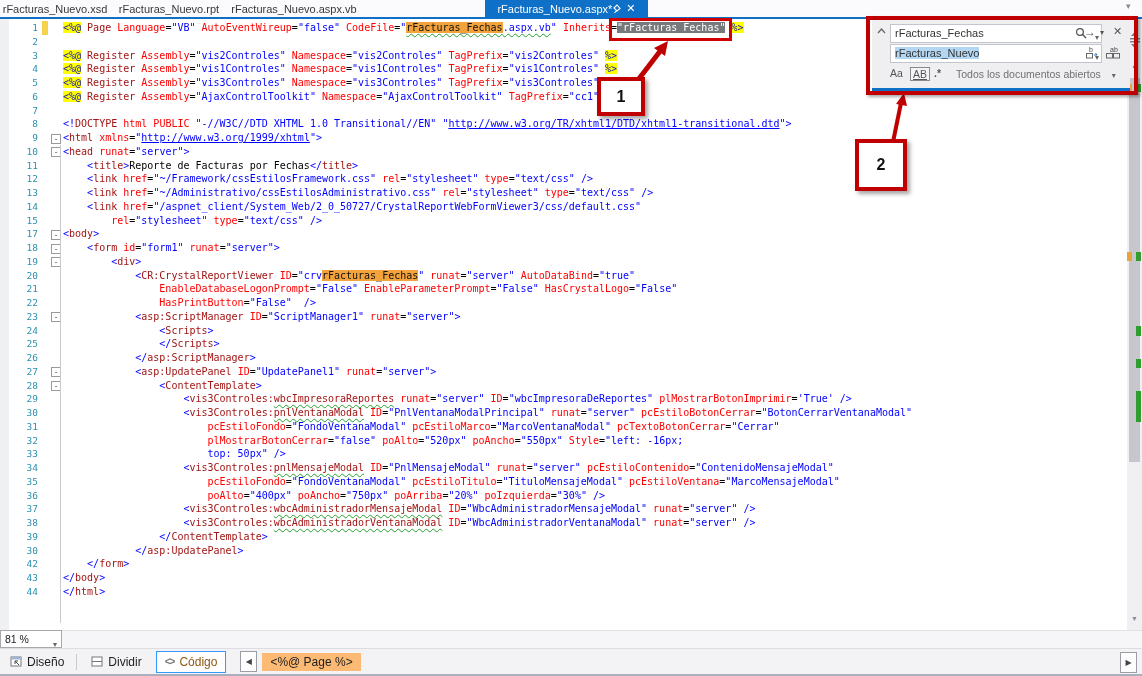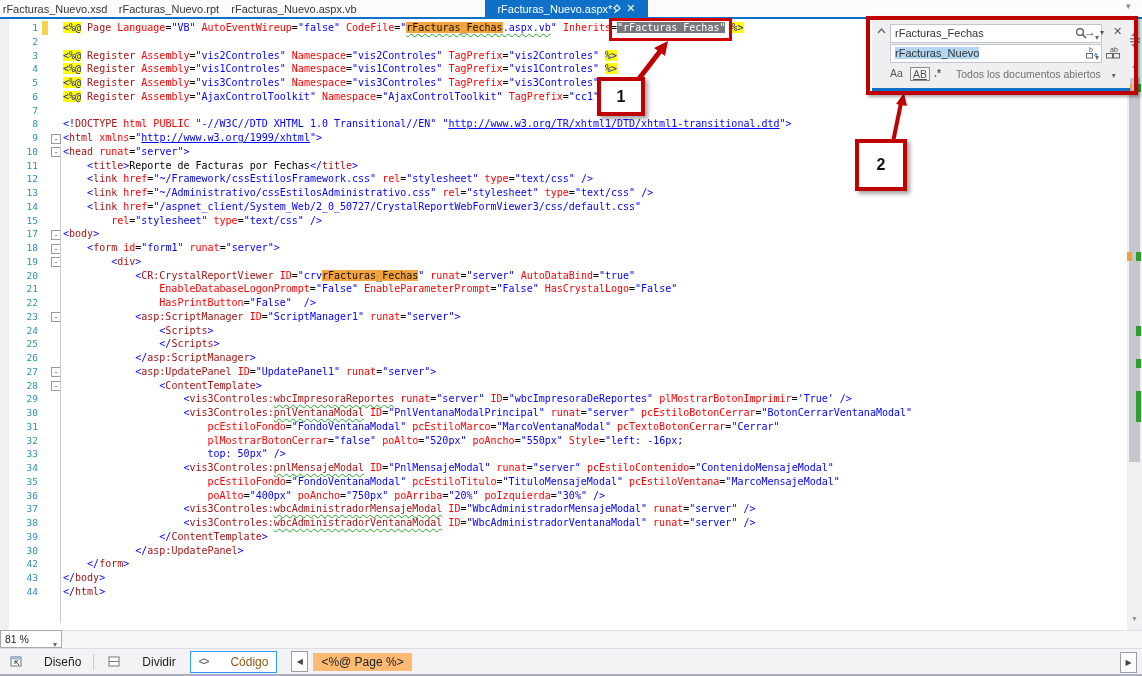--- a/index.html
+++ b/index.html
@@ -74,21 +74,21 @@
 
   
   .hscroll{position:absolute;top:630px;left:0;width:1142px;height:18px;background:#f6f6f8;
            border-top:1px solid #e2e2e6;}
   .zoombox{position:absolute;top:-1px;left:0;width:62px;height:18px;background:#fff;border:1px solid #a8a8ae;
            font-size:10.5px;color:#222;line-height:17px;padding-left:4px;box-sizing:border-box;}
   .zoombox .fp-caret{position:absolute;right:4px;top:5px;}
   .designerbar{position:absolute;top:648px;left:0;width:1142px;height:28px;background:#f3f3f6;
                border-top:1px solid #dcdce2;border-bottom:2px solid #a9afbe;box-sizing:border-box;
                display:flex;align-items:center;font-size:12px;color:#1e1e1e;}
-  .dbtn{display:flex;align-items:center;gap:22px;padding:3px 8px;margin-left:2px;white-space:nowrap;}
+  .dbtn{display:flex;align-items:center;gap:5px;padding:3px 8px;margin-left:2px;white-space:nowrap;}
   .dbtn.selected{border:1px solid #3399ff;background:#fff;color:#8f5713;}
   .dsep{width:1px;height:16px;background:#c9c9cf;margin:0 4px;}
   .navarrow{width:15px;height:19px;border:1px solid #9c9ca4;background:#fdfdfd;color:#444;
             display:flex;align-items:center;justify-content:center;font-size:8px;}
   .crumb{background:#fdba74;color:#222;padding:2px 8px;margin-left:5px;white-space:nowrap;}
   .navarrow.right{position:absolute;right:5px;top:3px;}
   .code-glyph{color:#777;font-size:10px;letter-spacing:-1px;font-weight:bold;}
 </style>
 </head>
 <body>

